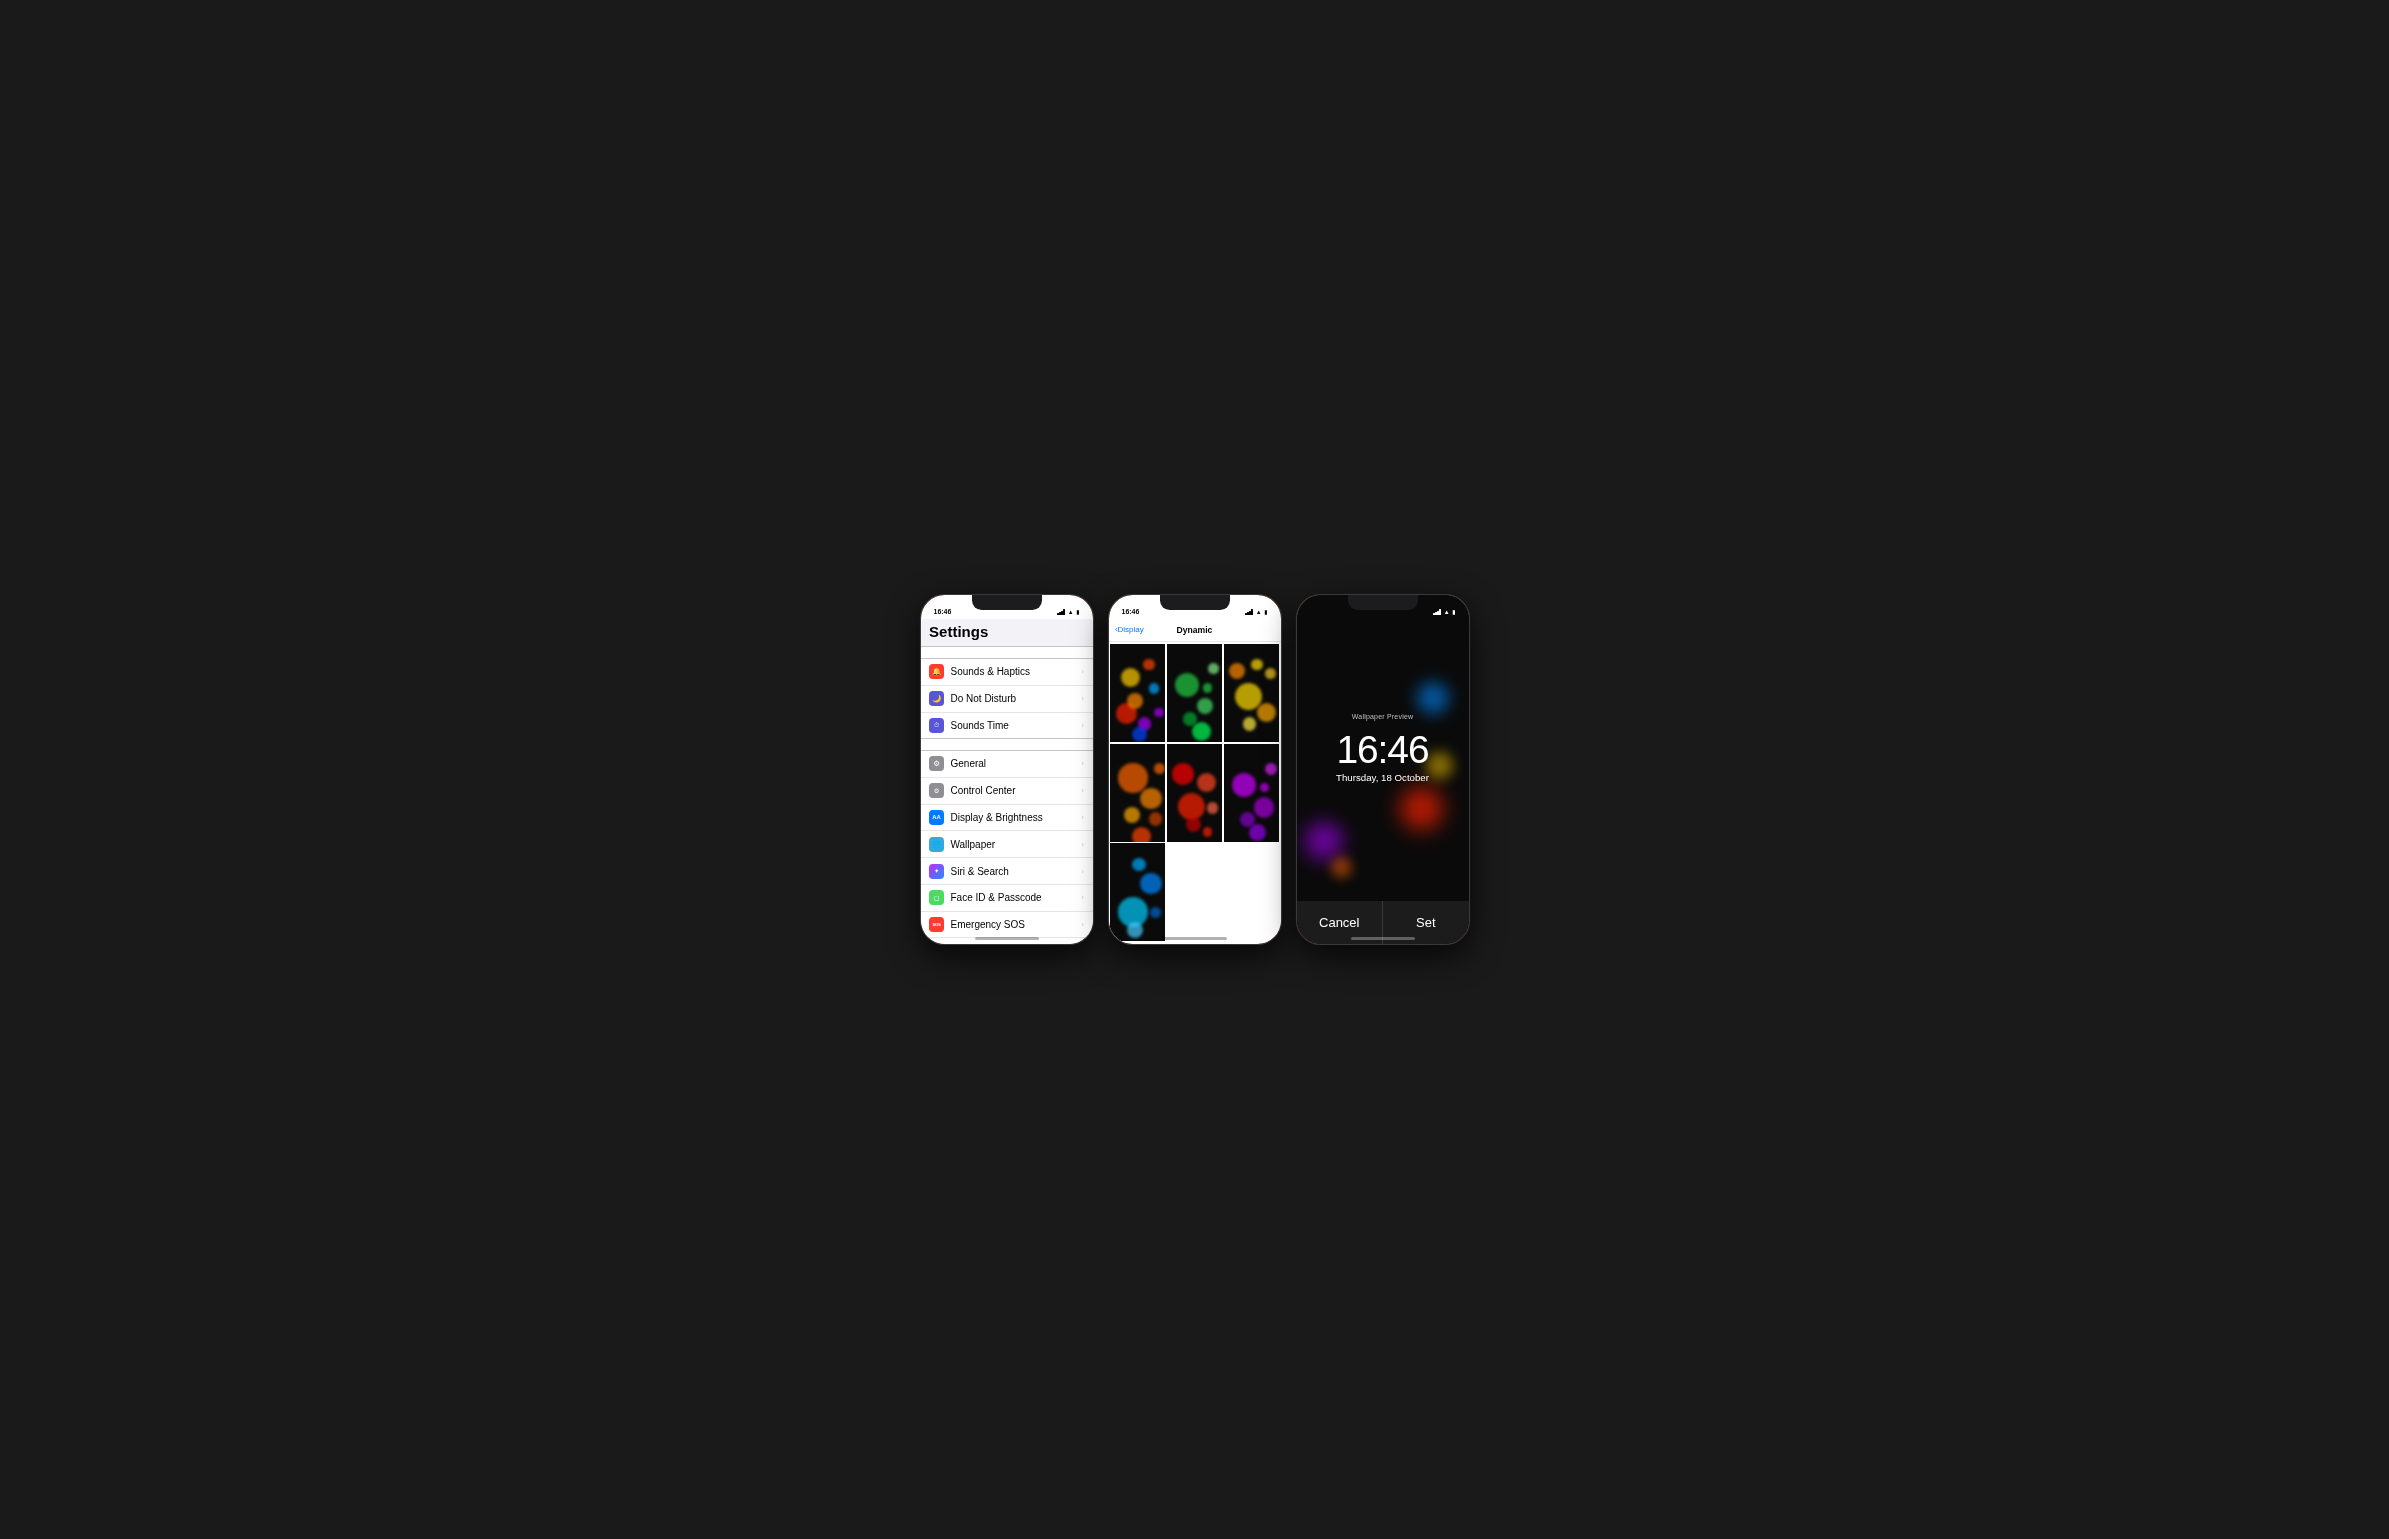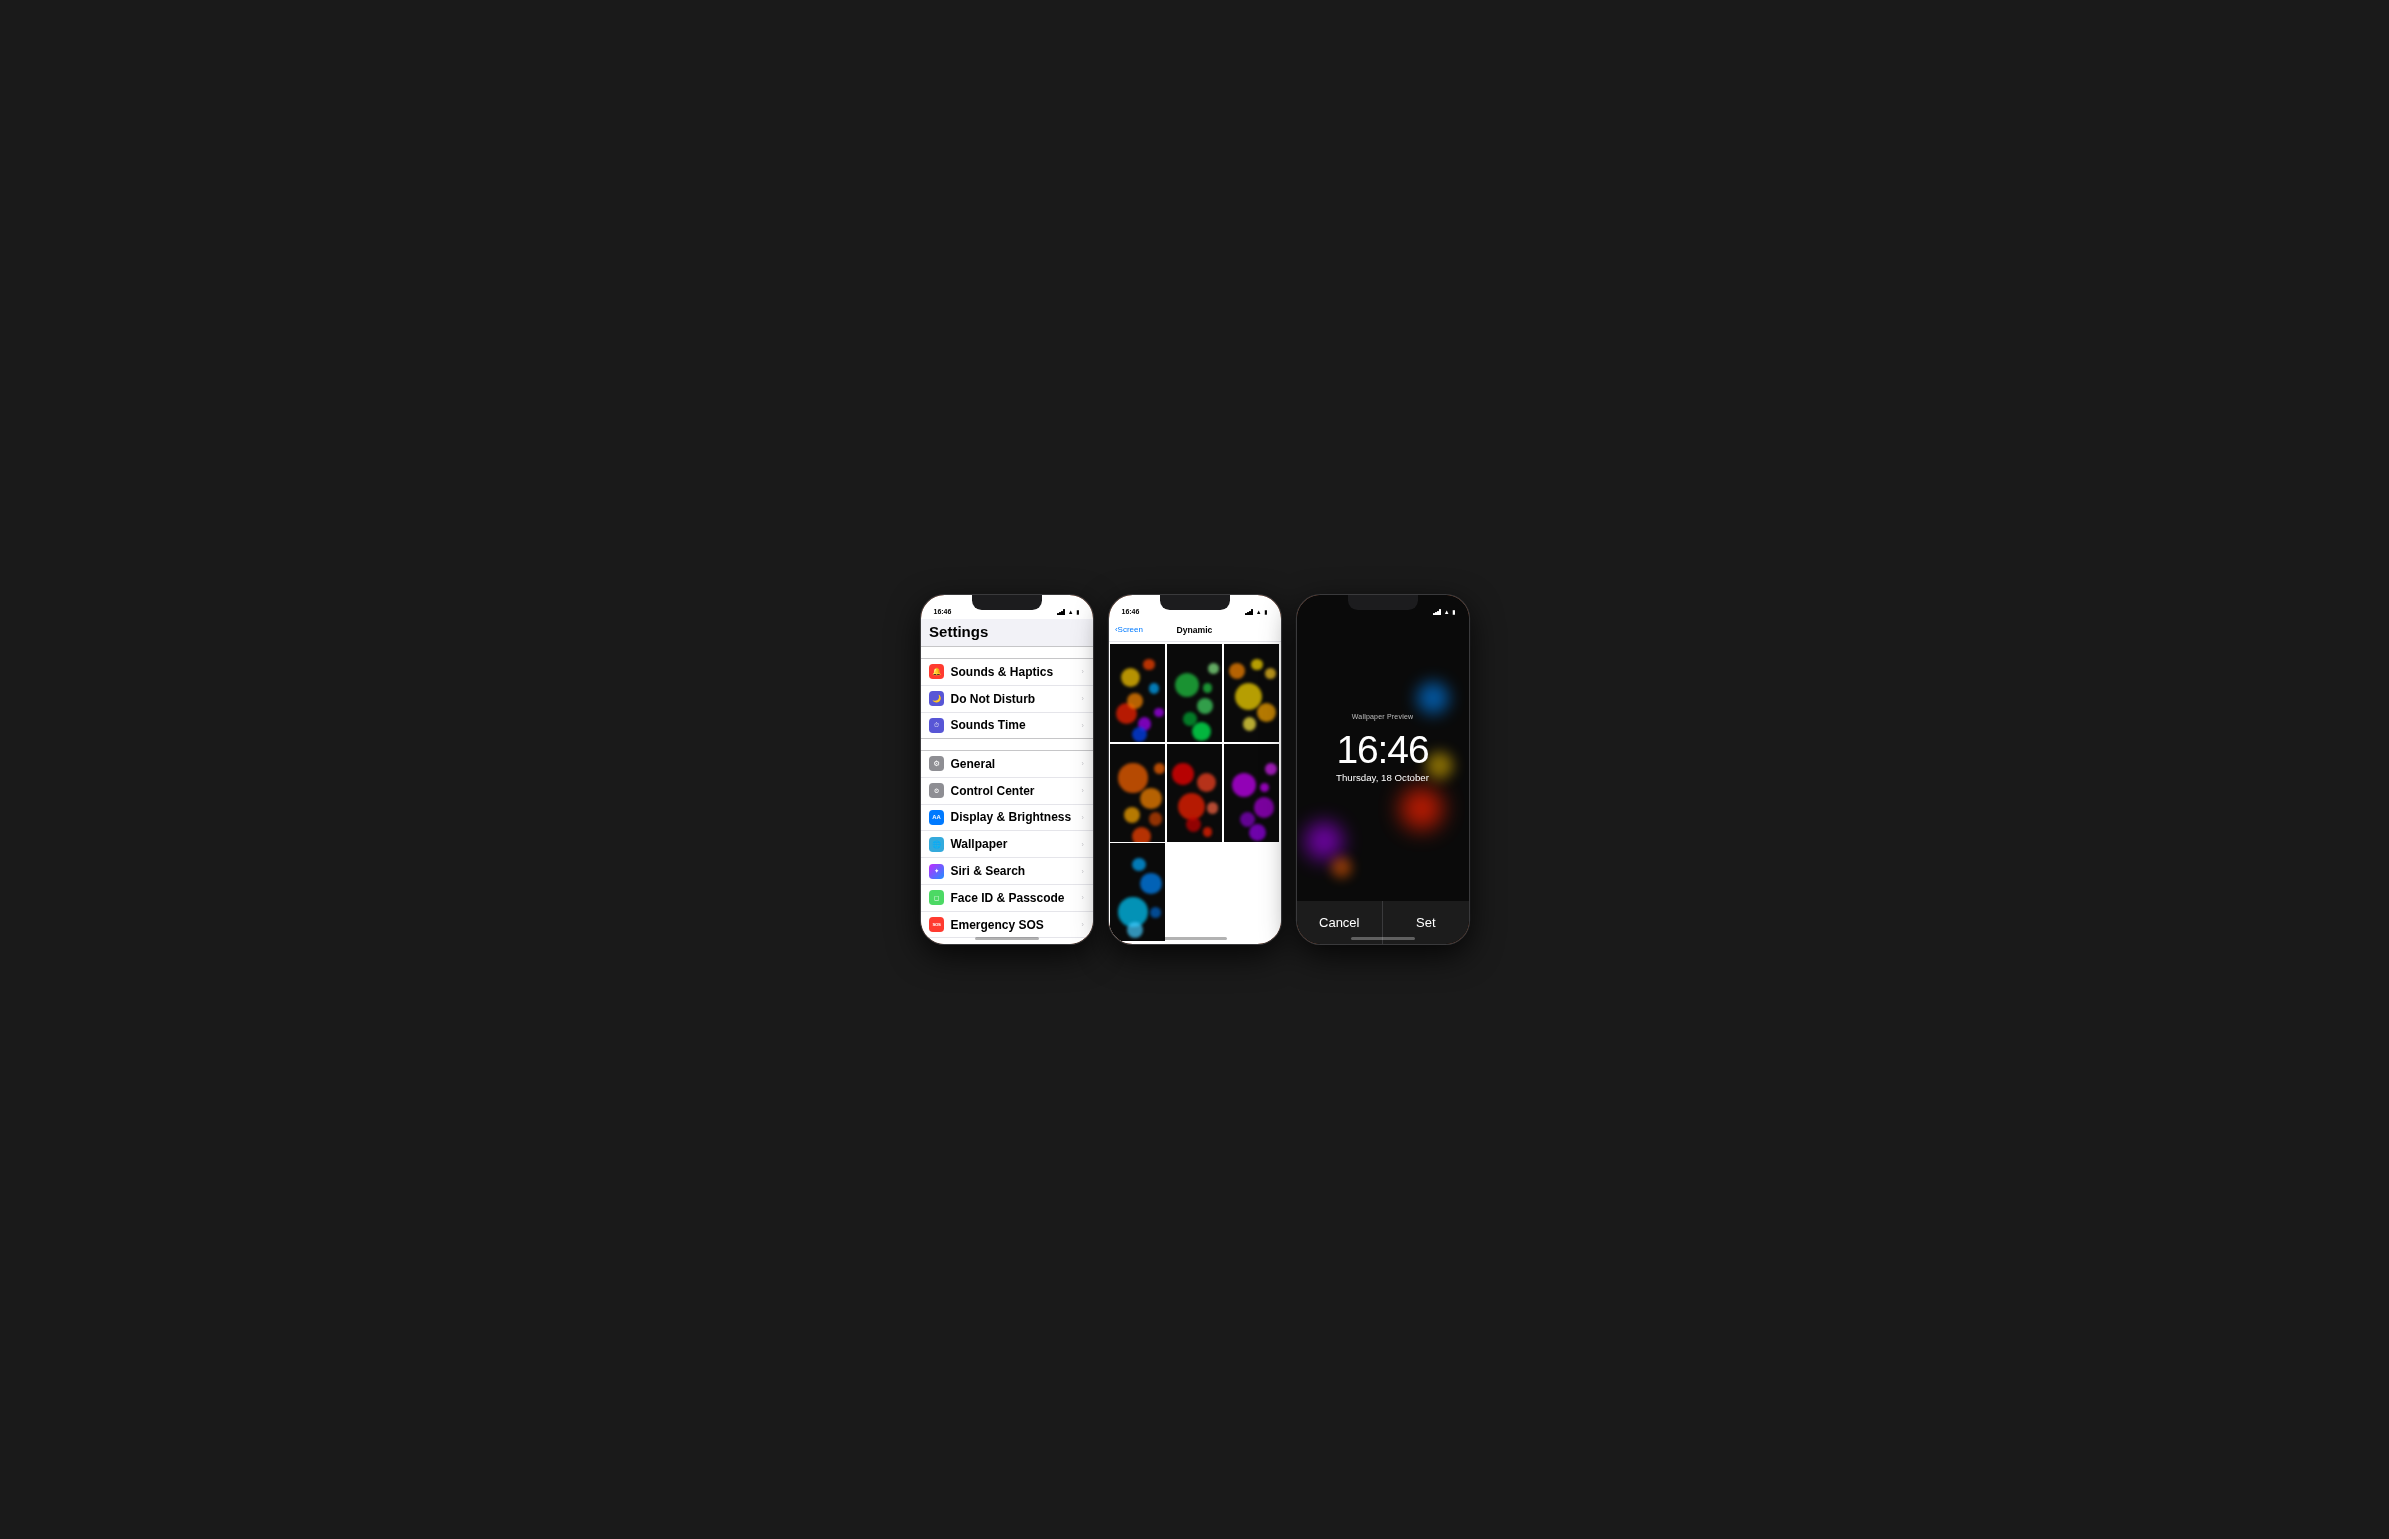--- a/index.html
+++ b/index.html
@@ -110,23 +110,22 @@
       display: flex;
       align-items: center;
       justify-content: center;
       font-size: 8px;
       flex-shrink: 0;
       color: #fff;
     }
 
     .settings-item-label {
       flex: 1;
-      font-size: 12px;
+      font-size: 10px;
       color: #000;
-      font-weight: bold;
     }
 
     .chevron {
       color: #c7c7cc;
       font-size: 7px;
     }
 
     
     .icon-sounds { background: #ff3b30; }
     .icon-dnd { background: #5856d6; }
@@ -439,21 +438,21 @@
           <span style="height:5.9px"></span>
         </div>
         <span class="wifi-icon">▲</span>
         <span class="battery-icon">▮</span>
       </div>
     </div>
 
     <div class="wallpaper-header">
       <div class="back-btn">
         <span>‹</span>
-        <span>Screen</span>
+        <span>Display</span>
       </div>
       <h2>Dynamic</h2>
     </div>
 
     <div class="wallpaper-grid">
 
       <div class="wallpaper-thumb">
         <div class="bokeh-container">
           <div class="bokeh-dot" style="width:21.5px;height:21.5px;background:#ff2200;left:10%;top:60%;"></div>
           <div class="bokeh-dot" style="width:13.4px;height:13.4px;background:#aa00ff;left:50%;top:75%;"></div>

